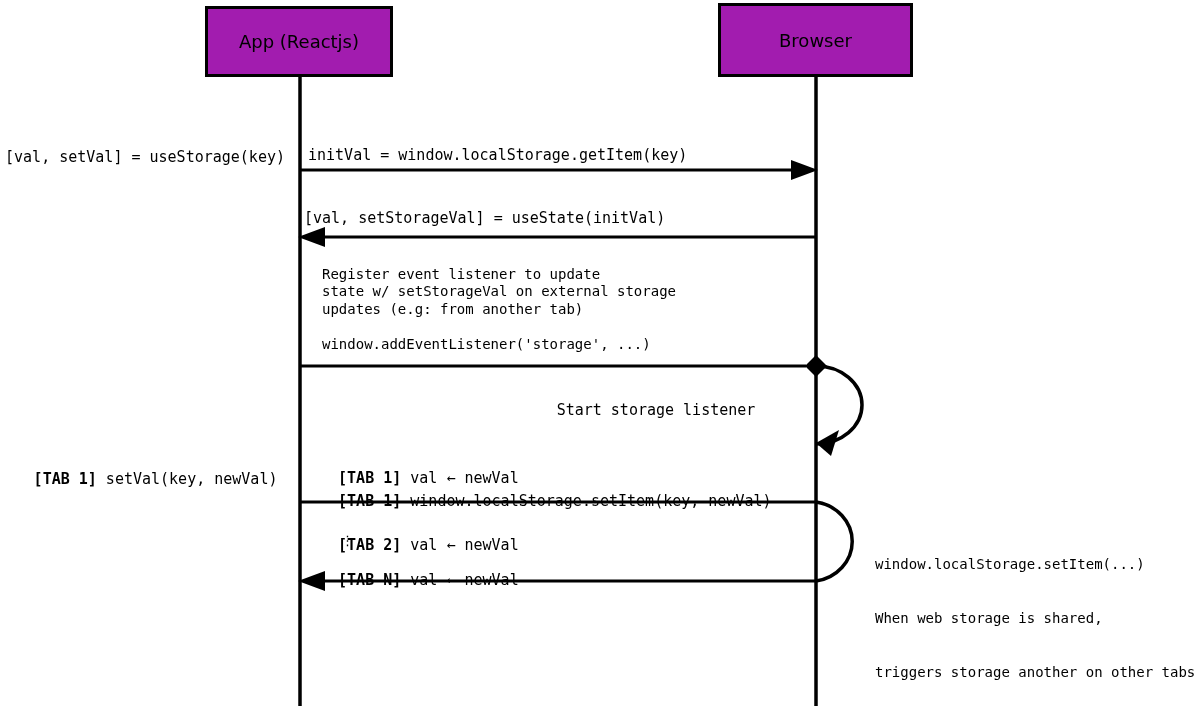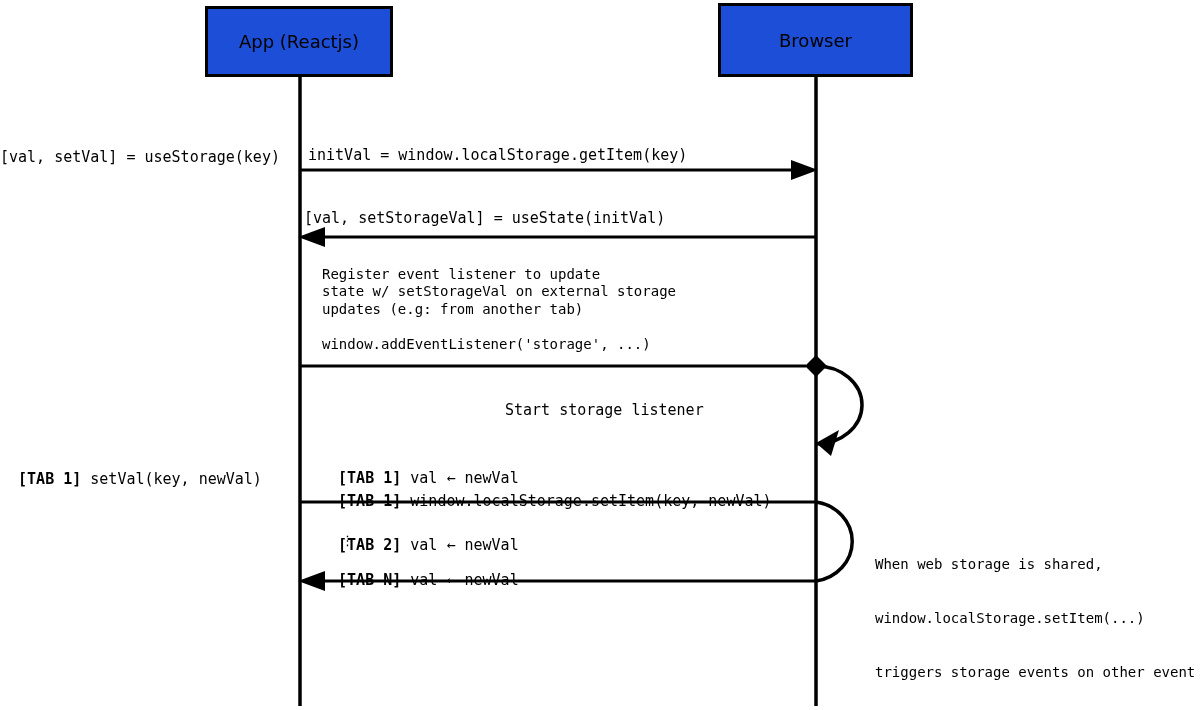--- a/index.html
+++ b/index.html
@@ -2,42 +2,42 @@
 <html><head>
 <meta charset="utf-8">
 <style>
   * { margin: 0; padding: 0; box-sizing: border-box; }
   html, body { width: 1200px; height: 710px; background: #ffffff; overflow: hidden; }
   body { position: relative; font-family: "DejaVu Sans Mono", monospace; color: #000; }
 
   .actor-box {
     position: absolute;
     border: 3px solid #000;
-    background: #1d4ed8;
+    background: #a21caf;
     display: flex;
     align-items: center;
     justify-content: center;
     font-family: "DejaVu Sans", sans-serif;
     font-size: 18px;
     z-index: 3;
   }
   #app-box { left: 205px; top: 6px; width: 188px; height: 71px; }
   #browser-box { left: 718px; top: 3px; width: 195px; height: 74px; }
 
   svg.lines { position: absolute; left: 0; top: 0; z-index: 1; }
 
   .lbl {
     position: absolute;
     font-size: 15px;
     line-height: 18px;
     white-space: pre;
     z-index: 2;
   }
   .lbl b { font-weight: bold; }
-  .right { text-align: left; }
+  .right { text-align: center; }
   .small { font-size: 14px; }
 
   #lbl-usestorage   { left: 0px;   top: 148px; width: 290px; }
   #lbl-getitem      { left: 308px; top: 146px; }
   #lbl-usestate     { left: 304px; top: 209px; }
 
   #note-line1       { left: 322px; top: 265px; }
   #note-line2       { left: 322px; top: 282px; text-align: right; }
   #note-line3       { left: 322px; top: 300px; }
   #note-code        { left: 322px; top: 335px; }
@@ -115,16 +115,16 @@
 
 <div id="lbl-tab2-val" class="lbl">
   <b>[TAB 2]</b><span> val ← newVal</span>
 </div>
 <div id="lbl-ellipsis" class="lbl">⋮</div>
 <div id="lbl-tabn-val" class="lbl">
   <b>[TAB N]</b><span> val ← newVal</span>
 </div>
 
 <div id="side-note" class="lbl">
+  <div>window.localStorage.setItem(...)</div>
   <div>When web storage is shared,</div>
-  <div>window.localStorage.setItem(...)</div>
-  <div>triggers storage events on other event</div>
+  <div>triggers storage another on other tabs</div>
 </div>
 
 </body></html>

